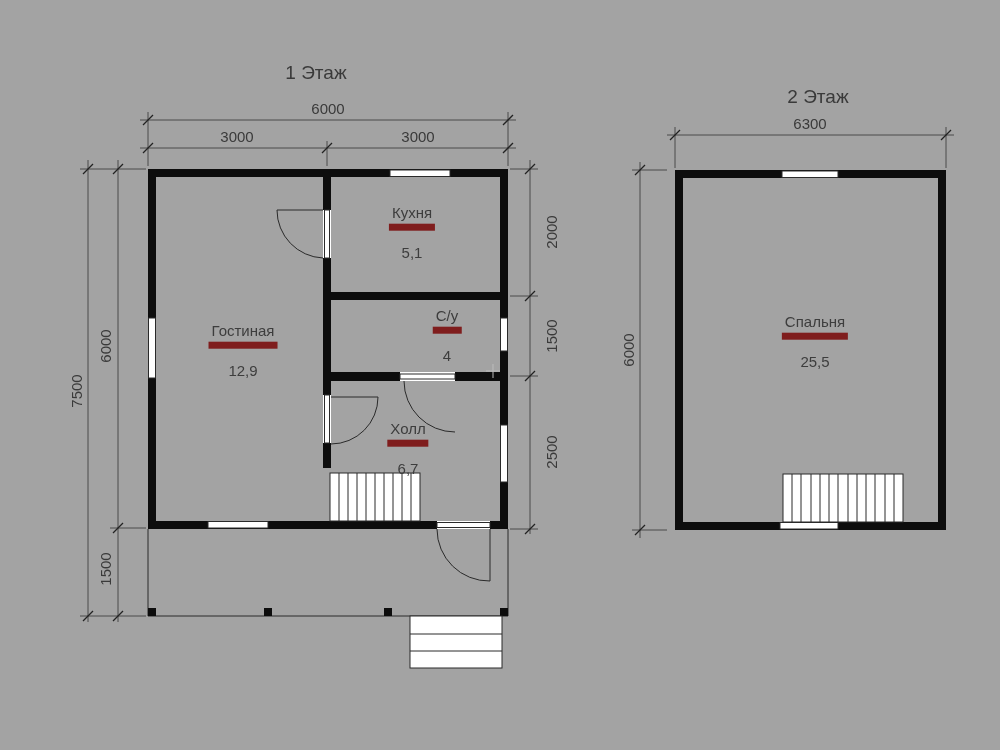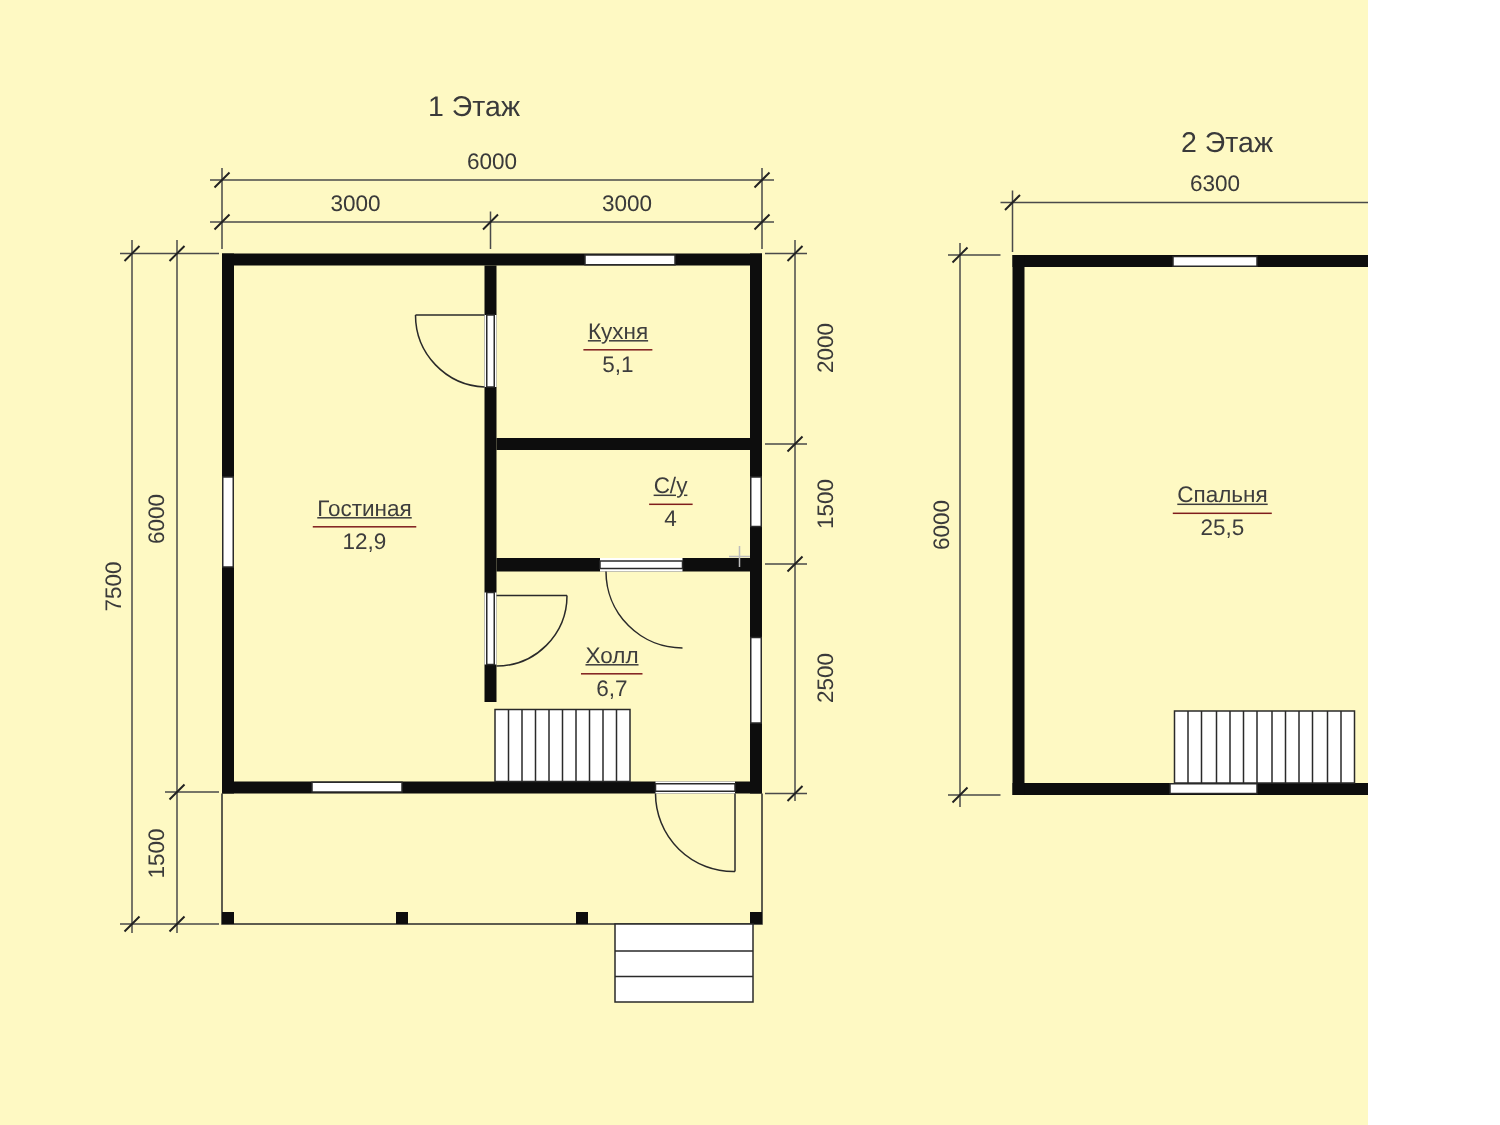--- a/index.html
+++ b/index.html
@@ -1,32 +1,32 @@
 <!DOCTYPE html>
 <html><head>
 <meta charset="utf-8">
 <style>
   html,body { margin:0; padding:0; background:#fff; }
   .canvas {
-    position:relative; width:912px; height:750px; background:#fef9c3;
+    position:relative; width:1000px; height:750px; background:#a3a3a3;
     font-family:"Liberation Sans", sans-serif; overflow:hidden;
   }
   .canvas svg { position:absolute; left:0; top:0; }
   .lbl {
     position:absolute; transform:translate(-50%,-50%);
     color:#3a3a3a; font-size:15px; line-height:1; white-space:nowrap;
   }
   .lbl.rot { transform:translate(-50%,-50%) rotate(-90deg); }
   .title { font-size:19px; color:#3a3a3a; }
   .room {
     position:absolute; transform:translate(-50%,-50%);
     text-align:center; color:#3d3d3d; font-size:15px; line-height:1.12;
   }
-  .room .room-name { border-bottom:1px solid #7f1d1d; padding:0 3px 2px; display:inline-block;text-decoration:underline; }
-  .room .room-area { padding-top:2px; }
+  .room .room-name { border-bottom:7px solid #7f1d1d; padding:0 3px 2px; display:inline-block; }
+  .room .room-area { padding-top:14px; }
 </style>
 </head>
 <body>
 
 <div class="canvas">
 
   <svg width="1000" height="750" viewBox="0 0 1000 750">
 
     <g>
 

